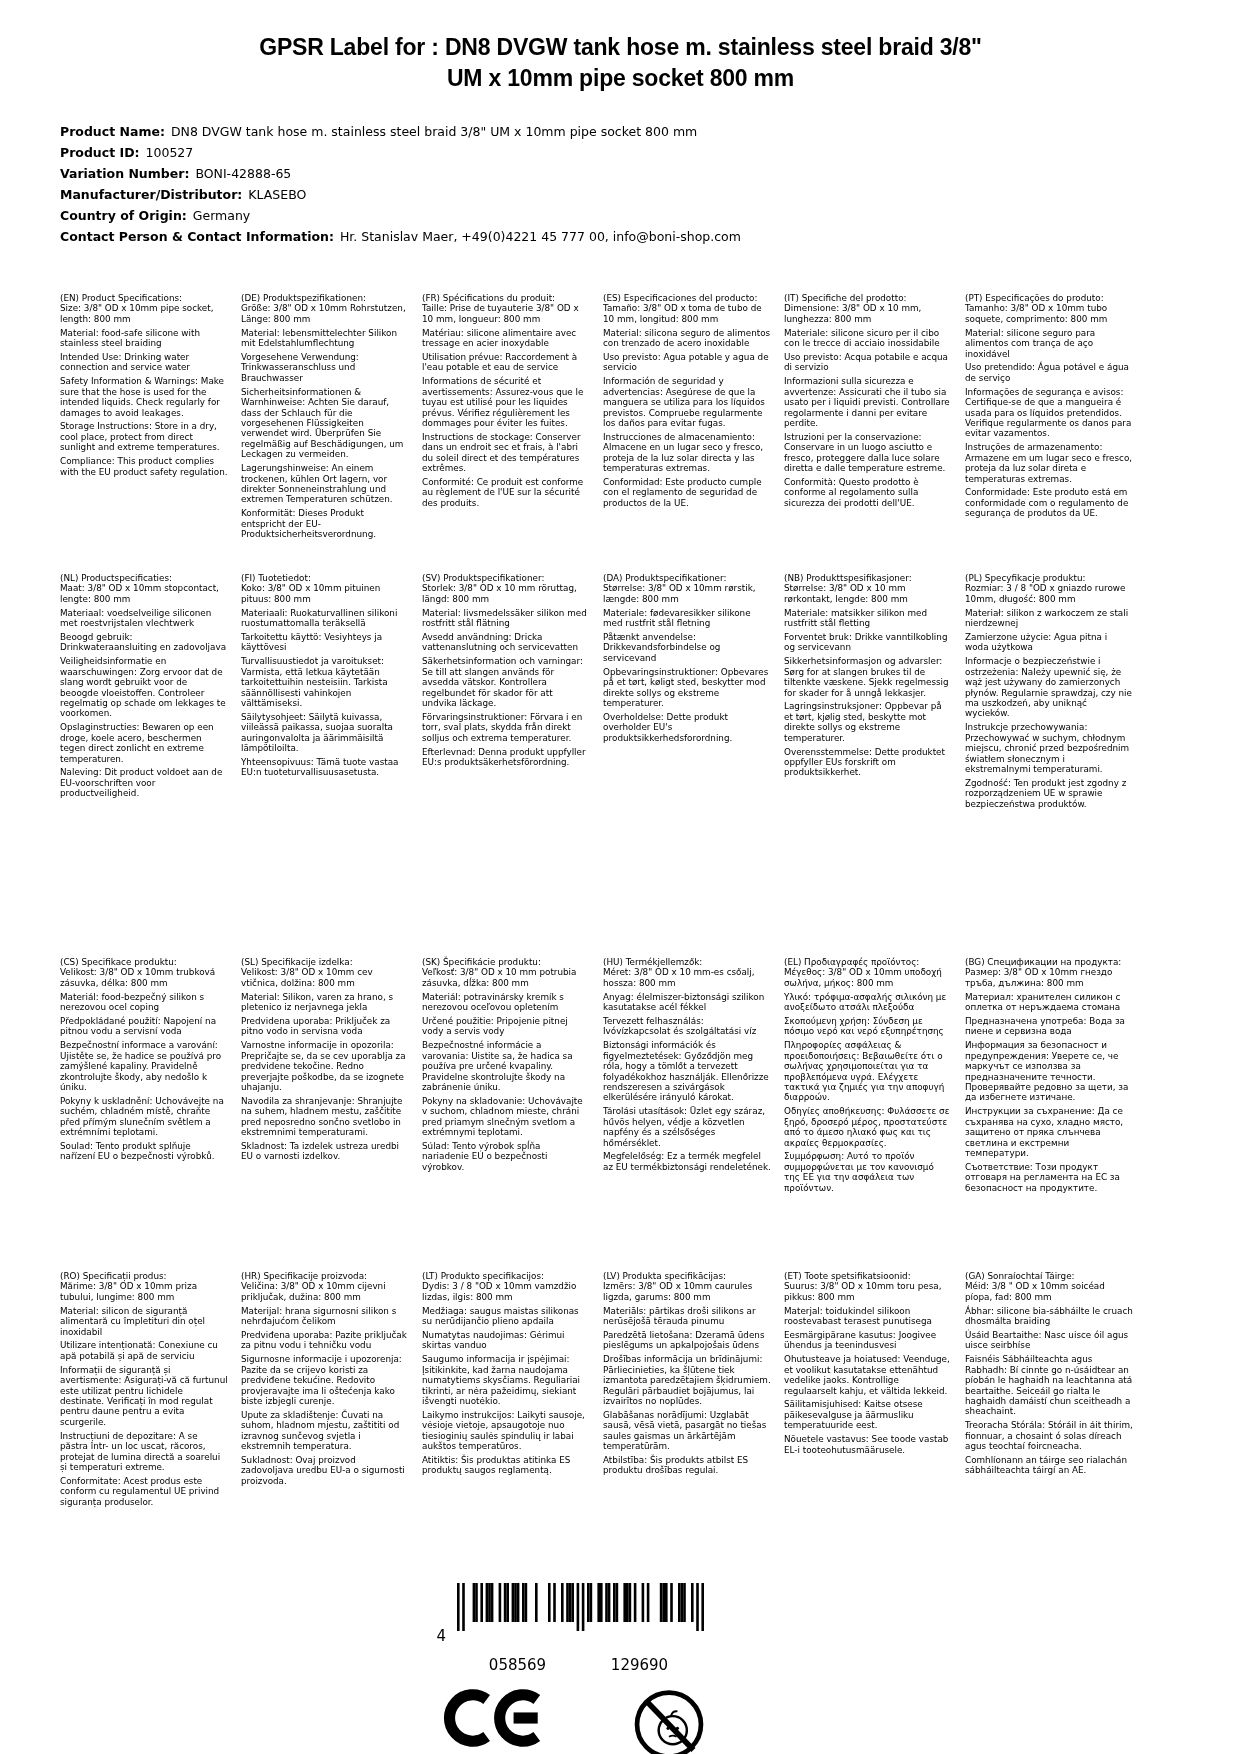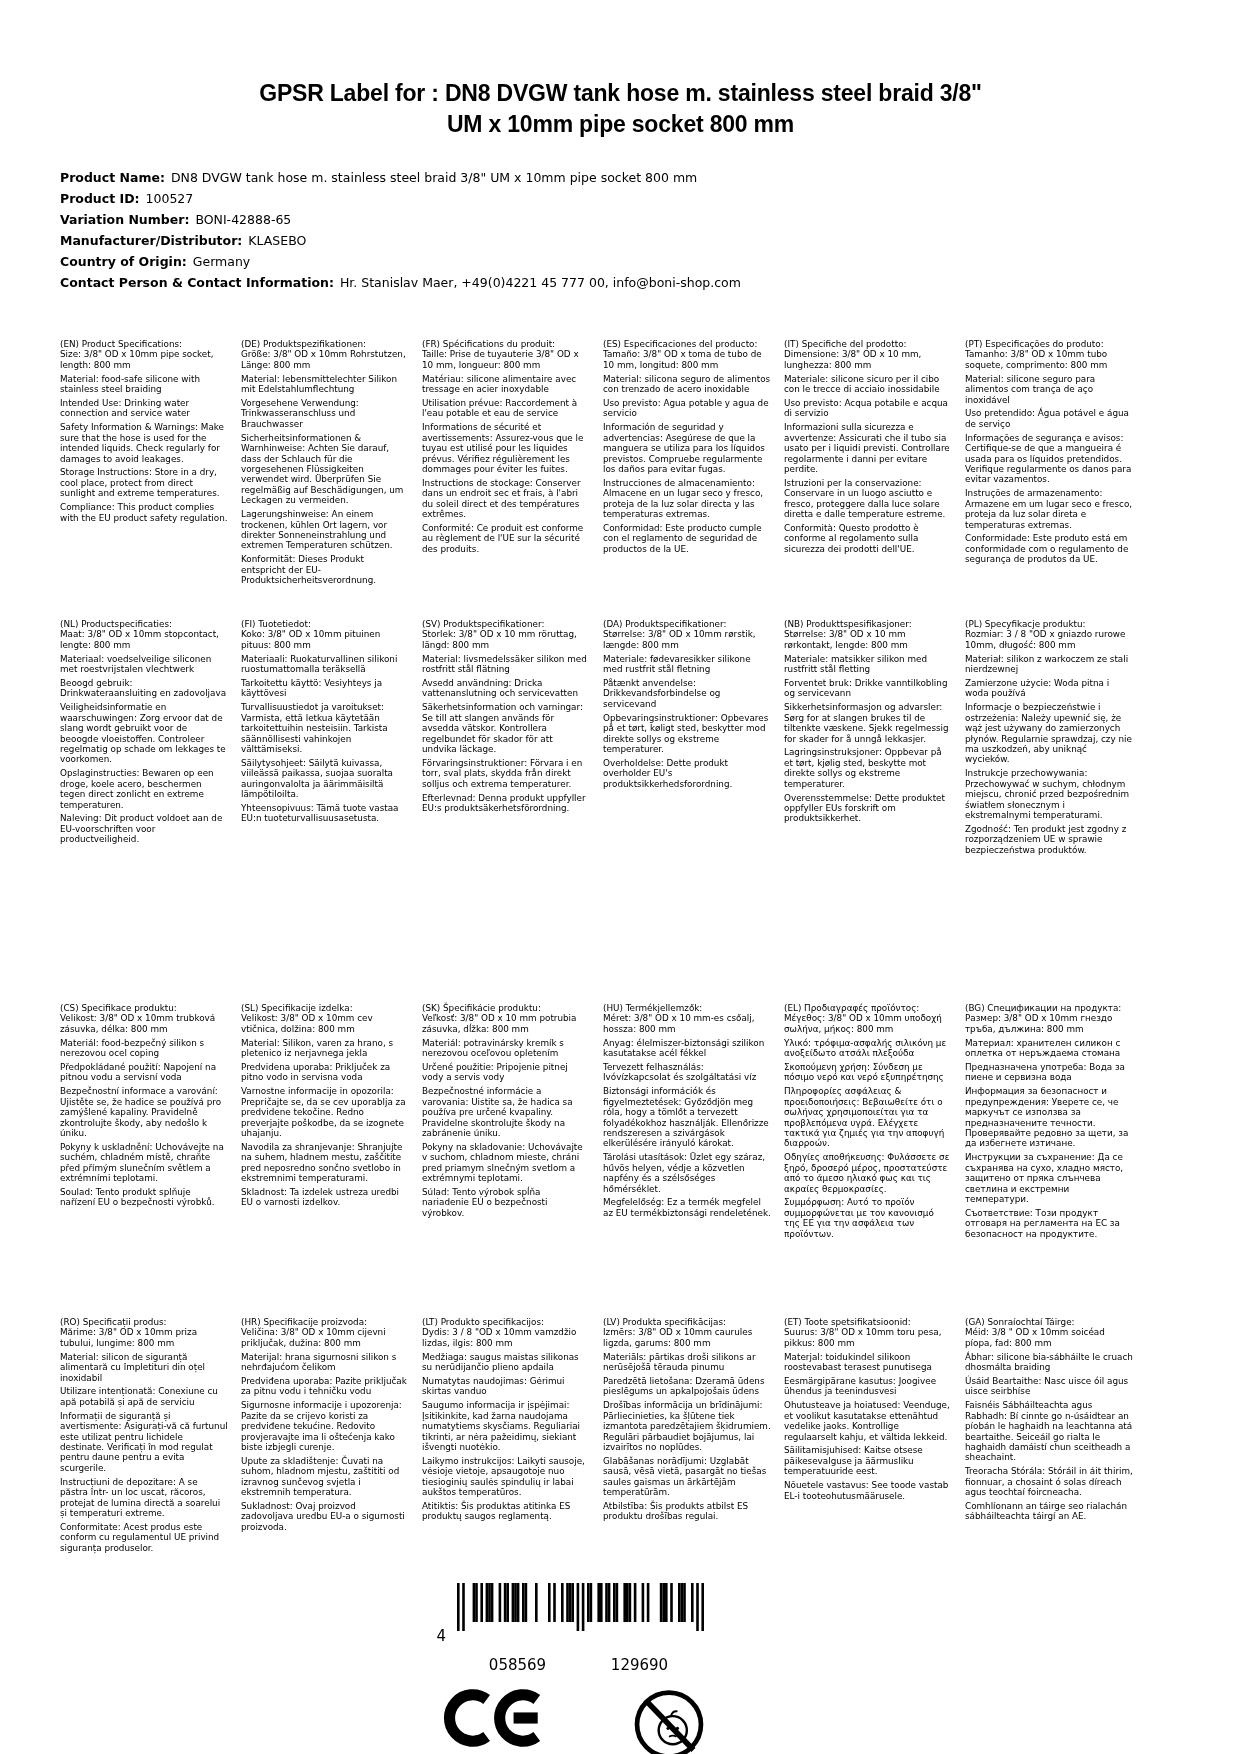--- a/index.html
+++ b/index.html
@@ -2,23 +2,23 @@
 <html><head>
 <meta charset="utf-8">
 <style>
   html,body { margin:0; padding:0; background:#fff; }
   body {
     width:1241px; height:1754px; position:relative; overflow:hidden;
     color:#000; font-family:"DejaVu Sans", sans-serif;
     -webkit-font-smoothing:antialiased;
   }
   .title {
-    padding-top:66px; text-align:center;
+    padding-top:32px; text-align:center;
     font-family:"Liberation Sans", sans-serif; font-weight:bold;
-    font-size:23px; line-height:31px; letter-spacing:-0.2px;margin-top:12px;
+    font-size:23px; line-height:31px; letter-spacing:-0.2px;
   }
   .product-info {
     margin:27px 60px 0 60px;
     font-size:12.5px; line-height:21px;
     font-family:"DejaVu Sans", sans-serif;
   }
   .pi-line { white-space:nowrap; }
   .pi-label { font-weight:bold; }
   .pi-value { margin-left:6px; }
   .lang-grid {
@@ -155,21 +155,21 @@
       <p>Materiale: matsikker silikon med rustfritt stål fletting</p>
       <p>Forventet bruk: Drikke vanntilkobling og servicevann</p>
       <p>Sikkerhetsinformasjon og advarsler: Sørg for at slangen brukes til de tiltenkte væskene. Sjekk regelmessig for skader for å unngå lekkasjer.</p>
       <p>Lagringsinstruksjoner: Oppbevar på et tørt, kjølig sted, beskytte mot direkte sollys og ekstreme temperaturer.</p>
       <p>Overensstemmelse: Dette produktet oppfyller EUs forskrift om produktsikkerhet.</p>
     </div>
     <div class="block">
       <div class="bh">(PL) Specyfikacje produktu:</div>
       <p>Rozmiar: 3 / 8 "OD x gniazdo rurowe 10mm, długość: 800 mm</p>
       <p>Materiał: silikon z warkoczem ze stali nierdzewnej</p>
-      <p>Zamierzone użycie: Woda pitna i woda používá</p>
+      <p>Zamierzone użycie: Agua pitna i woda użytkowa</p>
       <p>Informacje o bezpieczeństwie i ostrzeżenia: Należy upewnić się, że wąż jest używany do zamierzonych płynów. Regularnie sprawdzaj, czy nie ma uszkodzeń, aby uniknąć wycieków.</p>
       <p>Instrukcje przechowywania: Przechowywać w suchym, chłodnym miejscu, chronić przed bezpośrednim światłem słonecznym i ekstremalnymi temperaturami.</p>
       <p>Zgodność: Ten produkt jest zgodny z rozporządzeniem UE w sprawie bezpieczeństwa produktów.</p>
     </div>
     <div class="block">
       <div class="bh">(CS) Specifikace produktu:</div>
       <p>Velikost: 3/8" OD x 10mm trubková zásuvka, délka: 800 mm</p>
       <p>Materiál: food-bezpečný silikon s nerezovou ocel coping</p>
       <p>Předpokládané použití: Napojení na pitnou vodu a servisní voda</p>
       <p>Bezpečnostní informace a varování: Ujistěte se, že hadice se používá pro zamýšlené kapaliny. Pravidelně zkontrolujte škody, aby nedošlo k úniku.</p>

